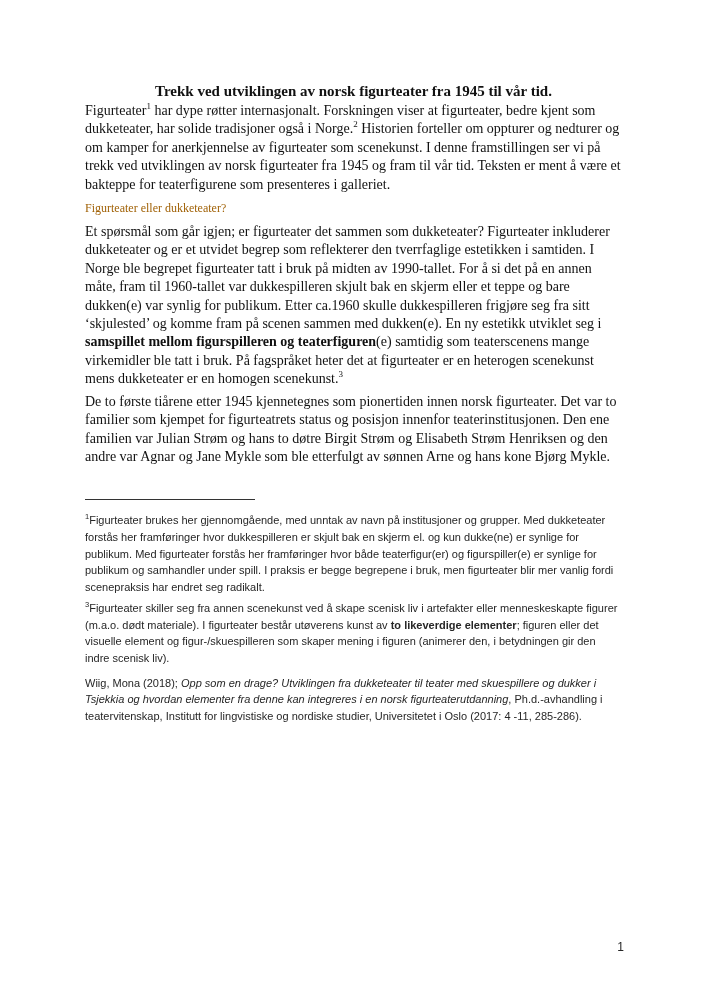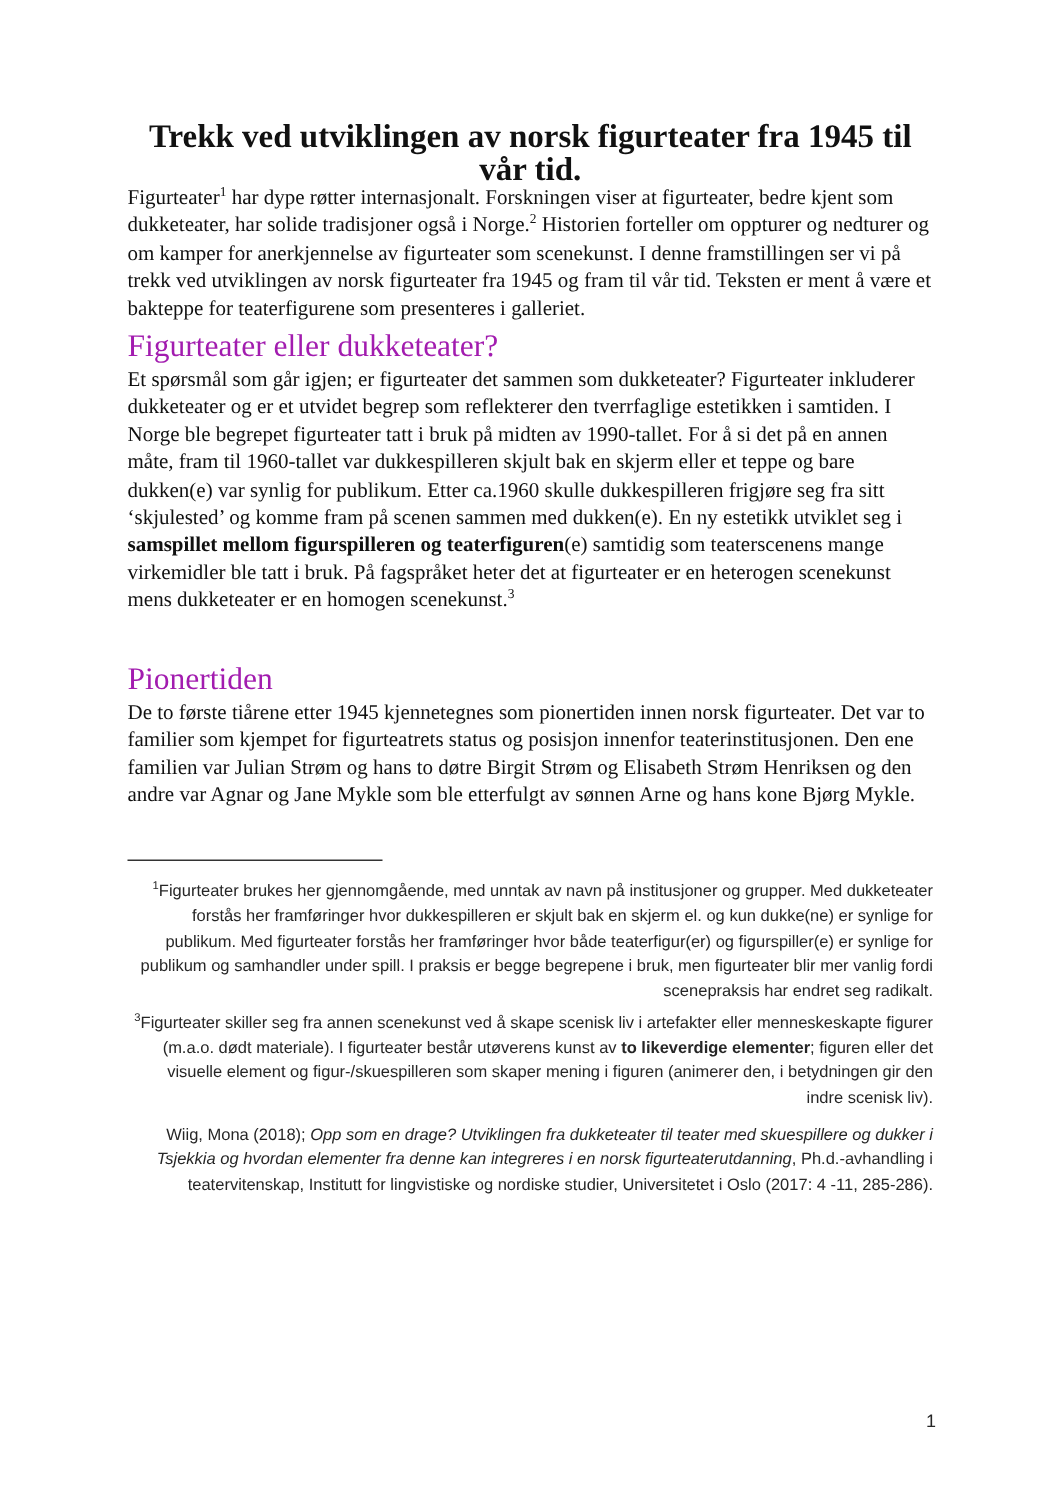--- a/index.html
+++ b/index.html
@@ -13,21 +13,21 @@
     height: 1000px;
     background: #ffffff;
     box-sizing: border-box;
     padding: 0 85px;
     overflow: hidden;
     color: #111111;
   }
   .doc-title {
     margin: 80px 0 0 0;
     font-family: "Liberation Serif", serif;
-    font-size: 22px;
+    font-size: 15px;
     font-weight: bold;
     line-height: 22px;
     text-align: center;
     color: #111111;
   }
   .body-para {
     margin: 0;
     font-family: "Liberation Serif", serif;
     font-size: 14px;
     line-height: 18.4px;
@@ -36,34 +36,34 @@
   .body-para sup {
     font-size: 9px;
     line-height: 0;
     vertical-align: super;
   }
   .intro-para { }
   .para-after-heading { margin-top: 4px; }
   .section-heading {
     margin: 4px 0 0 0;
     font-family: "Liberation Serif", serif;
-    font-size: 21px;
+    font-size: 12px;
     font-weight: normal;
     line-height: 21px;
-    color: #a21caf;
+    color: #a16207;
   }
   .section-heading.second { margin-top: 31px; }
   .seg-bold { font-weight: bold; }
   .fn-separator {
     margin-top: 33px;
     width: 170px;
     height: 0;
     border-top: 1px solid #333333;
   }
-  .footnotes { margin-top: 12px; text-align: right; }
+  .footnotes { margin-top: 12px; }
   .footnote {
     margin: 0;
     font-family: "Liberation Sans", sans-serif;
     font-size: 11px;
     line-height: 16.6px;
     color: #262626;
   }
   .footnote sup {
     font-size: 7.5px;
     line-height: 0;
@@ -87,21 +87,20 @@
 <div class="page">
 
   <h1 class="doc-title">Trekk ved utviklingen av norsk figurteater fra 1945 til vår tid.</h1>
 
   <p class="body-para intro-para"><span>Figurteater</span><sup>1</sup><span> har dype røtter internasjonalt. Forskningen viser at figurteater, bedre kjent som dukketeater, har solide tradisjoner også i Norge.</span><sup>2</sup><span> Historien forteller om oppturer og nedturer og om kamper for anerkjennelse av figurteater som scenekunst. I denne framstillingen ser vi på trekk ved utviklingen av norsk figurteater fra 1945 og fram til vår tid. Teksten er ment å være et bakteppe for teaterfigurene som presenteres i galleriet.</span></p>
 
   <h2 class="section-heading">Figurteater eller dukketeater?</h2>
 
   <p class="body-para para-after-heading"><span>Et spørsmål som går igjen; er figurteater det sammen som dukketeater? Figurteater inkluderer dukketeater og er et utvidet begrep som reflekterer den tverrfaglige estetikken i samtiden. I Norge ble begrepet figurteater tatt i bruk på midten av 1990-tallet. For å si det på en annen måte, fram til 1960-tallet var dukkespilleren skjult bak en skjerm eller et teppe og bare dukken(e) var synlig for publikum. Etter ca.1960 skulle dukkespilleren frigjøre seg fra sitt ‘skjulested’ og komme fram på scenen sammen med dukken(e). En ny estetikk utviklet seg i </span><span class="seg-bold">samspillet mellom figurspilleren og teaterfiguren</span><span>(e) samtidig som teaterscenens mange virkemidler ble tatt i bruk. På fagspråket heter det at figurteater er en heterogen scenekunst mens dukketeater er en homogen scenekunst.</span><sup>3</sup></p>
 
-  <h2 class="section-heading second">Pionertiden</h2>
 
   <p class="body-para para-after-heading"><span>De to første tiårene etter 1945 kjennetegnes som pionertiden innen norsk figurteater. Det var to familier som kjempet for figurteatrets status og posisjon innenfor teaterinstitusjonen. Den ene familien var Julian Strøm og hans to døtre Birgit Strøm og Elisabeth Strøm Henriksen og den andre var Agnar og Jane Mykle som ble etterfulgt av sønnen Arne og hans kone Bjørg Mykle.</span></p>
 
   <div class="fn-separator"></div>
 
   <div class="footnotes">
 
     <p class="footnote fn1"><sup>1</sup><span>Figurteater brukes her gjennomgående, med unntak av navn på institusjoner og grupper. Med dukketeater forstås her framføringer hvor dukkespilleren er skjult bak en skjerm el. og kun dukke(ne) er synlige for publikum. Med figurteater forstås her framføringer hvor både teaterfigur(er) og figurspiller(e) er synlige for publikum og samhandler under spill. I praksis er begge begrepene i bruk, men figurteater blir mer vanlig fordi scenepraksis har endret seg radikalt.</span></p>
 
 

